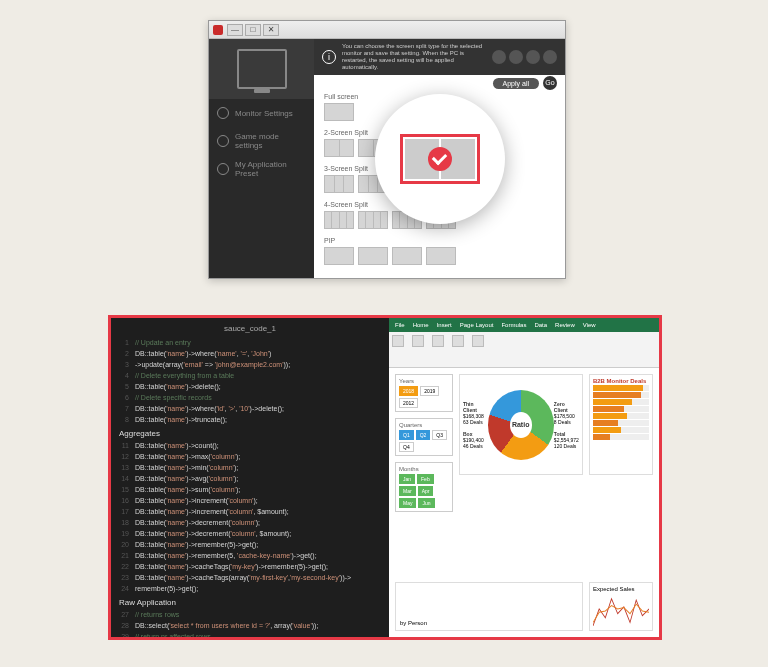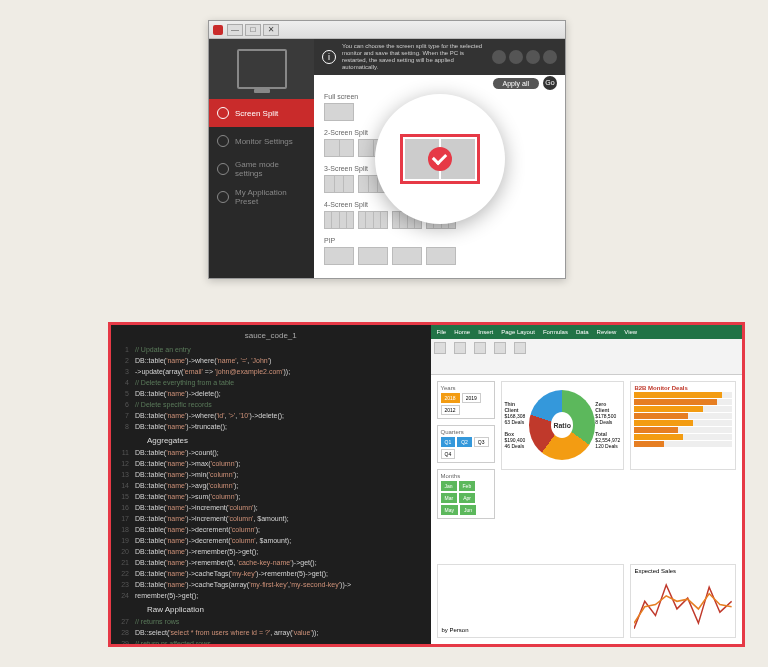--- a/index.html
+++ b/index.html
@@ -35,29 +35,29 @@
 .lay{width:30px;height:18px;background:#bbb;display:flex;gap:1px;padding:1px}
 .lay>div{background:#d5d5d5;flex:1}
 .lay.r{flex-direction:column}
 .zoom{position:absolute;left:50%;top:50%;transform:translate(-50%,-50%);width:130px;height:130px;border-radius:50%;background:#fff;box-shadow:0 4px 20px rgba(0,0,0,.3);display:flex;align-items:center;justify-content:center}
 .zoomlay{width:80px;height:50px;border:3px solid #e63946;display:flex;gap:2px;padding:2px;background:#fff}
 .zoomlay>div{flex:1;background:#ccc}
 .check{position:absolute;width:24px;height:24px;background:#e63946;border-radius:50%;display:flex;align-items:center;justify-content:center}
 .check::after{content:'';width:10px;height:6px;border-left:3px solid #fff;border-bottom:3px solid #fff;transform:rotate(-45deg);margin-top:-3px}
 
 
-.split{position:absolute;left:108px;top:322px;width:637px;height:325px;border:3px solid #e63946;display:flex}
+.split{position:absolute;left:108px;top:315px;width:554px;height:325px;border:3px solid #e63946;display:flex}
 .left{flex:1;background:#1e1e1e;overflow:hidden;padding:6px 4px}
 .tab{font-size:8px;color:#aaa;text-align:center;margin-bottom:4px}
 .ln{display:flex;font-size:7px;line-height:11px;white-space:nowrap}
 .num{width:14px;color:#555;text-align:right;margin-right:6px;flex-shrink:0}
 .cm{color:#5a7a5a}
 .st{color:#ce9178}
 .tx{color:#d4d4d4}
-.hd{color:#ddd;font-size:8px;margin:4px 0 2px 32px}
+.hd{color:#ddd;font-size:8px;margin:4px 0 2px 4px}
 
 .right{flex:1;background:#fff;overflow:hidden;display:flex;flex-direction:column}
 .ribbon{height:50px;background:#f3f3f3;border-bottom:1px solid #ccc;font-size:6px}
 .rtabs{display:flex;height:14px;background:#217346;color:#fff;align-items:center;padding:0 6px;gap:8px}
 .rbody{display:flex;padding:3px;gap:8px}
 .rgrp{display:flex;flex-direction:column;gap:2px}
 .ricon{width:12px;height:12px;background:#ddd;border:1px solid #bbb}
 .sheet{flex:1;padding:6px;display:grid;grid-template-columns:58px 1fr 1fr;grid-template-rows:auto 1fr 1fr;gap:6px}
 .card{border:1px solid #ddd;padding:3px;font-size:6px}
 .filters{grid-row:1/4;display:flex;flex-direction:column;gap:6px}
@@ -93,24 +93,20 @@
       <div class="tbbtn">—</div>
       <div class="tbbtn">□</div>
       <div class="tbbtn">✕</div>
     </div>
   </div>
   <div class="winbody">
     <div class="sidebar">
       <div class="mon">
           <div class="monsvg"></div>
         </div>
-      <div class="sbitem active">
-          <div class="sbicon"></div>
-          <span>Screen Split</span>
-        </div>
       <div class="sbitem">
           <div class="sbicon"></div>
           <span>Monitor Settings</span>
         </div>
       <div class="sbitem">
           <div class="sbicon"></div>
           <span>Game mode settings</span>
         </div>
       <div class="sbitem">
           <div class="sbicon"></div>

